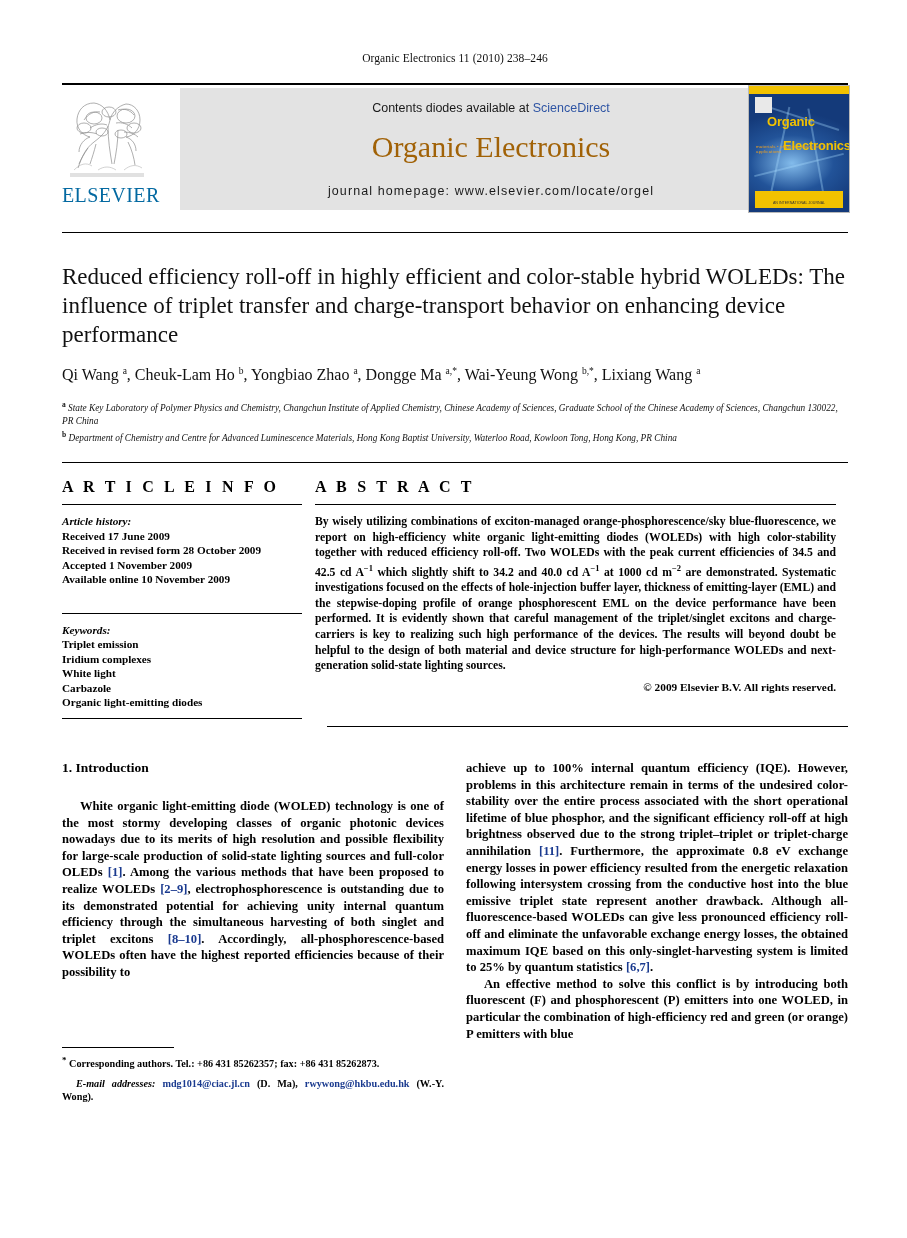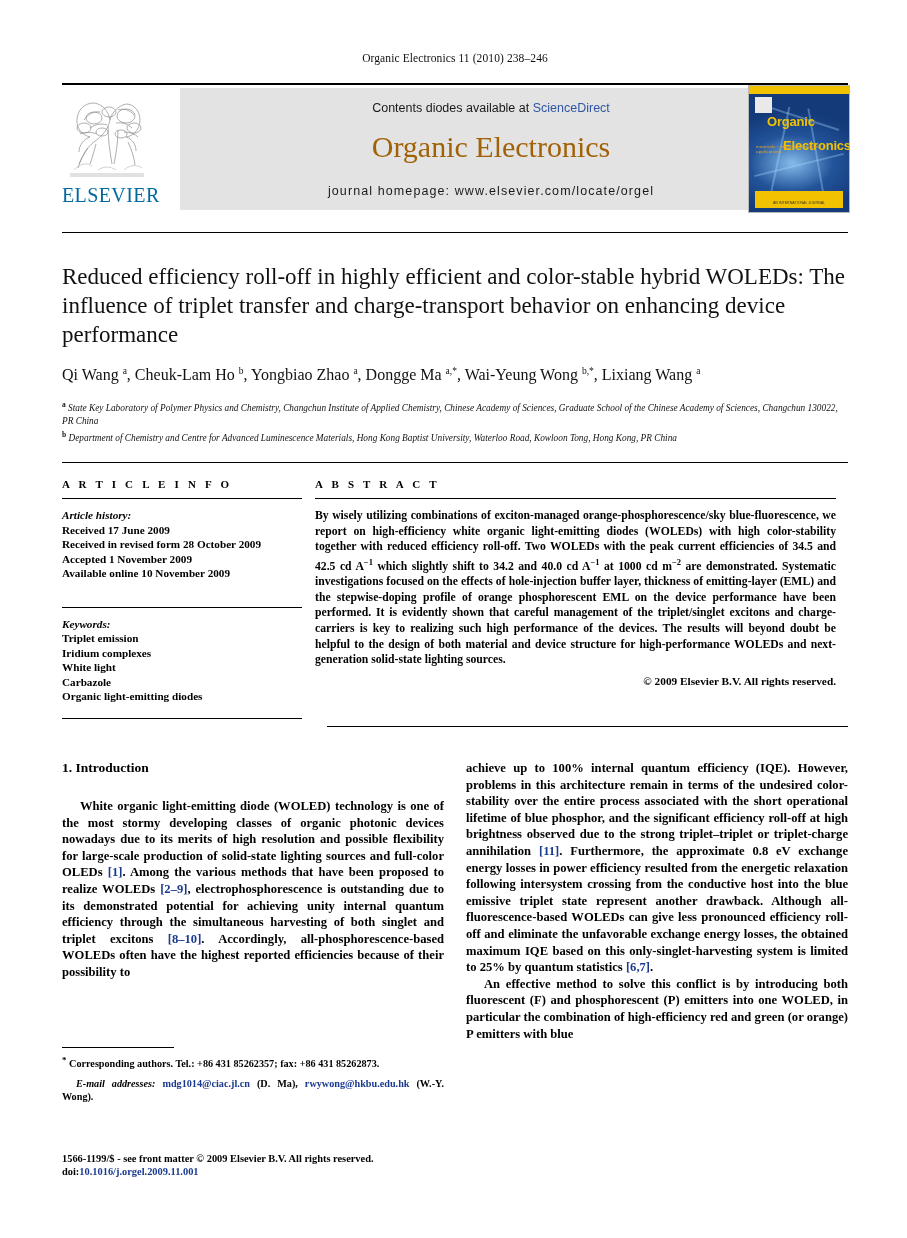--- a/index.html
+++ b/index.html
@@ -238,21 +238,21 @@
     width: 240px;
   }
   .col-abs {
     position: absolute;
     left: 315px; top: 478px;
     width: 521px;
   }
   .sec-head {
     font-family: "Liberation Serif", serif;
     font-weight: bold;
-    font-size: 11px;
+    font-size: 16px;
     letter-spacing: 3.2px;
     color: #000;
     margin-bottom: 8px;
   }
   .thin-rule {
     height: 1px;
     background: #000;
     margin-bottom: 9px;
   }
   .hist-title, .kw-title {
@@ -489,18 +489,14 @@
     <p class="para">achieve up to 100% internal quantum efficiency (IQE). However, problems in this architecture remain in terms of the undesired color-stability over the entire process associated with the short operational lifetime of blue phosphor, and the significant efficiency roll-off at high brightness observed due to the strong triplet–triplet or triplet-charge annihilation <span class="ref">[11]</span>. Furthermore, the approximate 0.8 eV exchange energy losses in power efficiency resulted from the energetic relaxation following intersystem crossing from the conductive host into the blue emissive triplet state represent another drawback. Although all-fluorescence-based WOLEDs can give less pronounced efficiency roll-off and eliminate the unfavorable exchange energy losses, the obtained maximum IQE based on this only-singlet-harvesting system is limited to 25% by quantum statistics <span class="ref">[6,7]</span>.</p>
     <p class="para indent">An effective method to solve this conflict is by introducing both fluorescent (F) and phosphorescent (P) emitters into one WOLED, in particular the combination of high-efficiency red and green (or orange) P emitters with blue</p>
   </div>
 
   <div class="foot-rule"></div>
   <div class="footnotes">
     <div><span class="fn-star">*</span> Corresponding authors. Tel.: +86 431 85262357; fax: +86 431 85262873.</div>
     <div class="fn-block2"><span class="email-lead">E-mail addresses:</span> <span class="link">mdg1014@ciac.jl.cn</span> (D. Ma), <span class="link">rwywong@hkbu.edu.hk</span> (W.-Y. Wong).</div>
   </div>
 
-  <div class="frontmatter">
-    <div>1566-1199/$ - see front matter © 2009 Elsevier B.V. All rights reserved.</div>
-    <div><span>doi:</span><span class="link">10.1016/j.orgel.2009.11.001</span></div>
-  </div>
 
 </div>
 
 </body></html>

